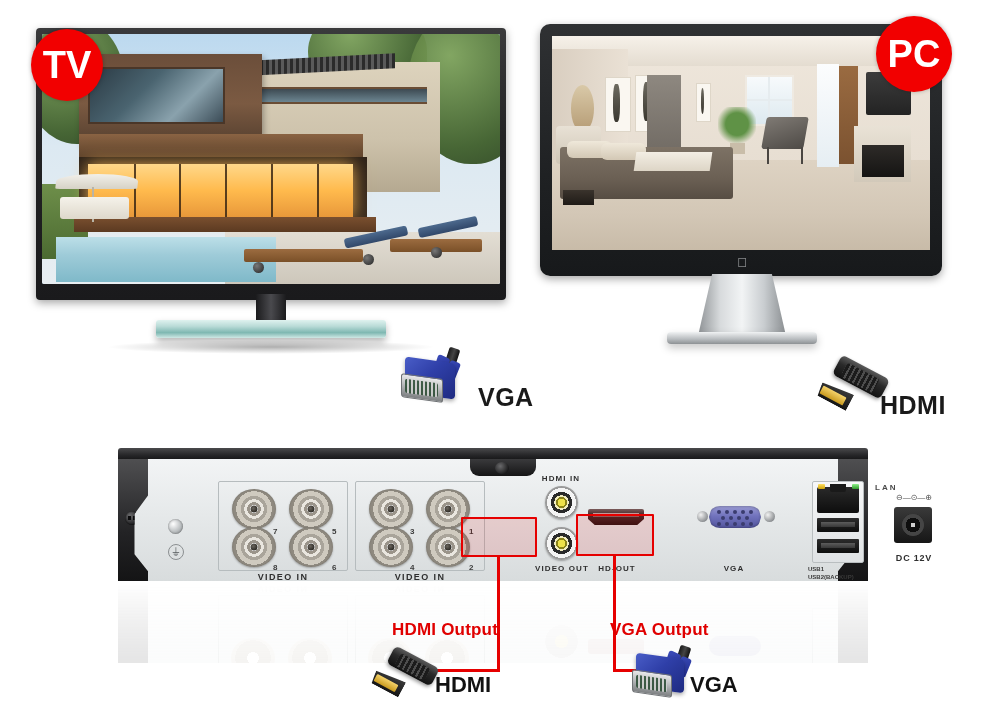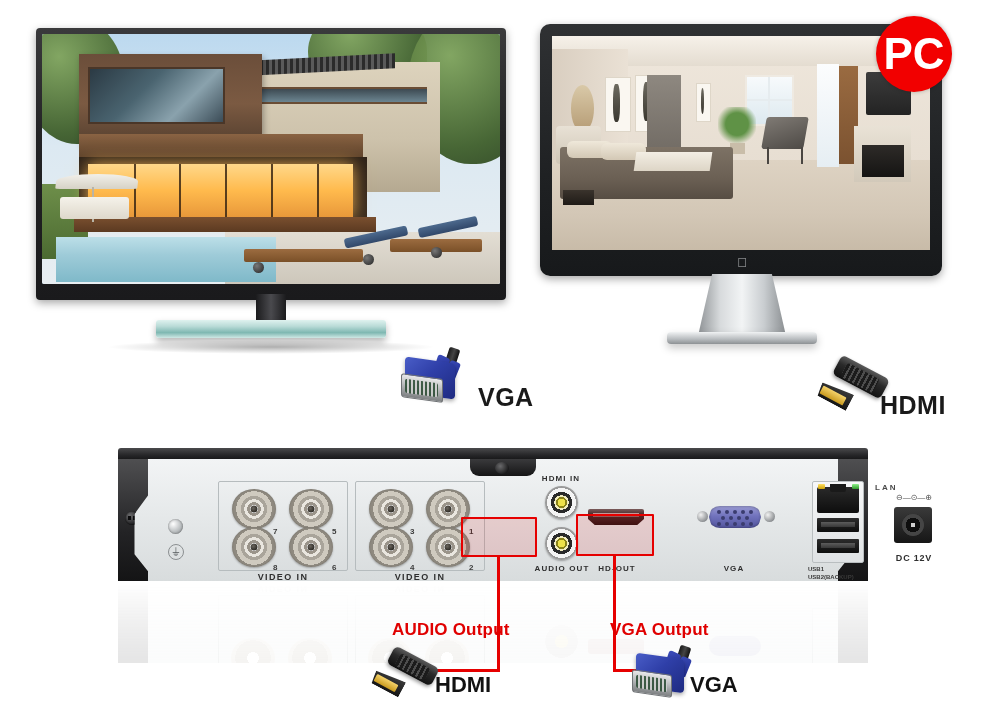--- a/index.html
+++ b/index.html
@@ -14,21 +14,21 @@
   
   .badge {
     position: absolute; border-radius: 50%;
     background: #f20000;
     color: #fff; font-weight: 700;
     display: flex; align-items: center; justify-content: center;
     letter-spacing: 0px; z-index: 40;
     box-shadow: 0 0 4px rgba(0,0,0,.25);
   }
   #badge-tv { left: 31px; top: 29px; width: 72px; height: 72px; font-size: 38px; }
-  #badge-pc { left: 876px; top: 16px; width: 76px; height: 76px; font-size: 44px; }
+  #badge-pc { left: 876px; top: 16px; width: 76px; height: 76px; font-size: 38px; }
 
   
   #tv-wrap { position: absolute; left: 36px; top: 28px; width: 470px; height: 320px; }
   #tv-bezel {
     position: absolute; left: 0; top: 0; width: 470px; height: 272px;
     background: linear-gradient(180deg,#3a3a3c 0%, #232325 40%, #1a1a1c 100%);
     border-radius: 4px;
     padding: 6px 6px 16px 6px;
     box-shadow: 0 3px 8px rgba(0,0,0,.35);
   }
@@ -490,20 +490,21 @@
         <div class="wheel" style="left:70%;top:88%"></div>
         <div class="lounger" style="left:76%;top:82%;width:20%;"></div>
         <div class="lounger-pad" style="left:82%;top:75%;width:13%;"></div>
         <div class="wheel" style="left:85%;top:85%"></div>
       </div>
     </div>
     <div id="tv-stand-neck"></div>
     <div id="tv-stand-base"></div>
     <div id="tv-shadow"></div>
   </div>
+  <div class="badge" id="badge-tv">TV</div>
 
   <div id="pc-wrap">
     <div id="pc-bezel">
       <div id="pc-screen">
         <div class="bd-wall"></div>
         <div class="bd-ceiling"></div>
         <div class="bd-leftwall"></div>
         <div class="bd-floor"></div>
         <div class="bd-mirror"></div>
         <div class="bd-art" style="left:14%;top:19%;width:7%;height:26%;"></div>
@@ -600,21 +601,21 @@
         <div class="bnc-lbl" style="left:113px;top:81px">2</div>
       </div>
       <div class="group-lbl" style="left:237px;top:113px">VIDEO IN</div>
 
       <div id="hdmi-port"></div>
       <div class="io-lbl" style="left:464px;top:105px;width:70px">HD-OUT</div>
 
       <div class="io-lbl" style="left:403px;top:15px;width:80px">HDMI IN</div>
       <div class="rca" style="left:427px;top:27px"></div>
       <div class="rca" style="left:427px;top:68px"></div>
-      <div class="io-lbl" style="left:400px;top:105px;width:88px">AUDIO OUT</div>
+      <div class="io-lbl" style="left:400px;top:105px;width:88px">VIDEO OUT</div>
 
       <div id="vga-port">
         <div class="vga-dot" style="left:8px;top:4px"></div>
           <div class="vga-dot" style="left:16px;top:4px"></div>
         <div class="vga-dot" style="left:24px;top:4px"></div>
           <div class="vga-dot" style="left:32px;top:4px"></div>
         <div class="vga-dot" style="left:40px;top:4px"></div>
         <div class="vga-dot" style="left:12px;top:10px"></div>
           <div class="vga-dot" style="left:20px;top:10px"></div>
         <div class="vga-dot" style="left:28px;top:10px"></div>
@@ -667,21 +668,21 @@
   </div>
 
   <div class="hl-box" id="hl-hdmi"></div>
   <div class="hl-box" id="hl-vga"></div>
 
   <div class="lead-line" id="lead-hdmi-v"></div>
   <div class="lead-line" id="lead-hdmi-h"></div>
   <div class="lead-line" id="lead-vga-v"></div>
   <div class="lead-line" id="lead-vga-h"></div>
 
-  <div class="out-lbl" id="lbl-hdmi-out">AUDIO Output</div>
+  <div class="out-lbl" id="lbl-hdmi-out">HDMI Output</div>
   <div class="out-lbl" id="lbl-vga-out">VGA Output</div>
 
   <div id="hdmi-bot">
     <div class="hdmi-plug">
       <div class="hdmi-barrel" style="left:16px;top:2px;width:50px;height:20px;"></div>
       <div class="hdmi-ribs" style="left:24px;top:6px;width:33px;height:14px;"></div>
       <div class="hdmi-head" style="left:0px;top:20px;width:32px;height:17px;"></div>
       <div class="hdmi-gold" style="left:2px;top:25px;width:24px;height:8px;"></div>
     </div>
   </div>

